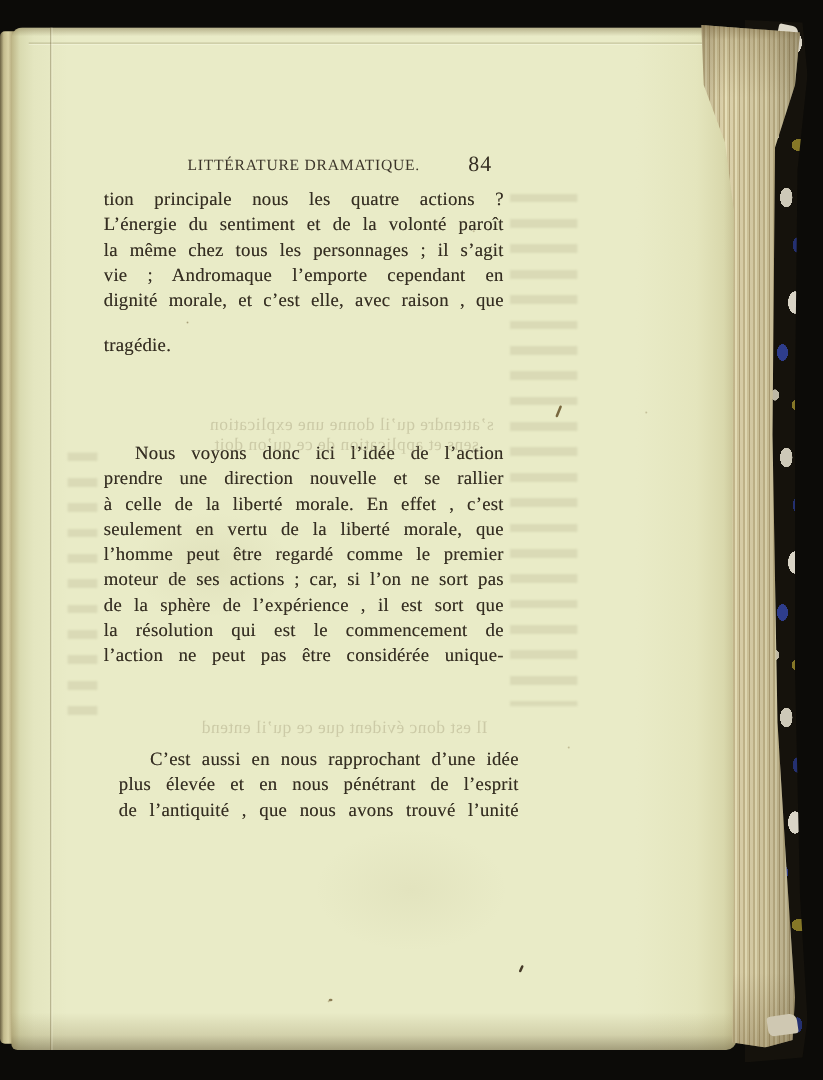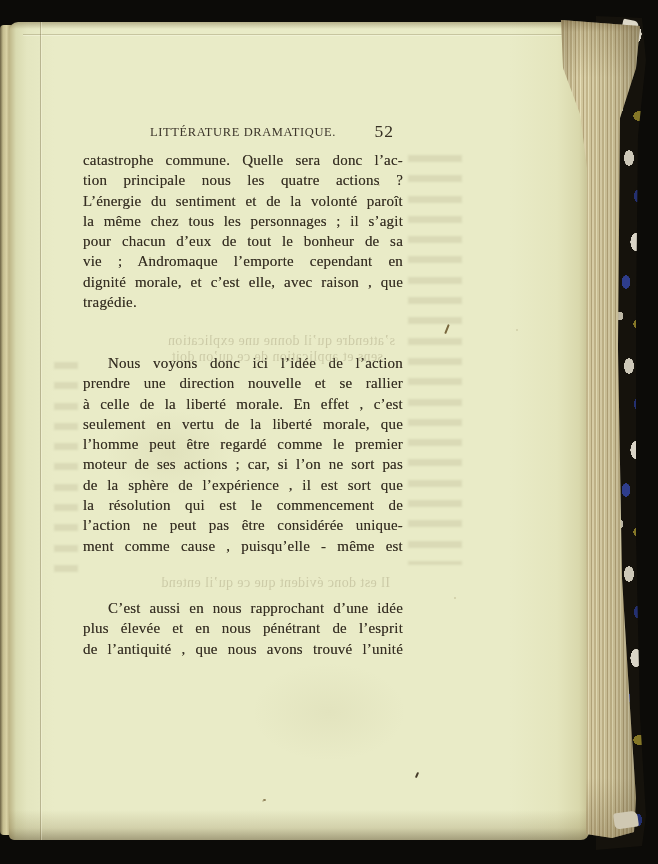--- a/index.html
+++ b/index.html
@@ -57,23 +57,23 @@
     clip-path:polygon(0 0,46px 2px,50px 44px,42px 120px,40px 300px,40px 520px,44px 700px,50px 800px,46px 830px,0 834px);}
 
   
   .header-row{position:absolute;left:83px;top:125px;width:320px;text-align:center;
     font-size:12.5px;letter-spacing:.6px;color:#3c352a;}
   .folio{position:absolute;left:352px;top:121px;width:42px;text-align:right;
     font-size:17.5px;color:#352e22;letter-spacing:1px;}
   .para{position:absolute;left:83px;width:320px;color:#352e22;font-size:15px;
     text-shadow:0 0 .4px rgba(53,46,34,.55);letter-spacing:.2px;word-spacing:1px;}
   .para .line{height:20.3px;line-height:20.3px;text-align:justify;text-align-last:justify;overflow:hidden;}
-  .para .line.last{text-align-last:auto;}
+  .para .line.last{text-align-last:auto;margin-top:16px;}
   .para .line.indent{padding-left:25px;}
-  .p1{top:150px;} .p2{top:353px;} .p3{top:598px;}
+  .p1{top:150px;} .p2{top:353px;} .p3{top:598px;margin-left:12px;}
 
   
   .ghost{position:absolute;color:#a59f7c;font-size:14px;opacity:.42;filter:blur(.5px);
     transform:scaleX(-1);white-space:nowrap;letter-spacing:.4px;}
   .g1{left:95px;top:333px;width:300px;}
   .g2{left:83px;top:349px;width:300px;}
   .g3{left:90px;top:575px;width:300px;}
   .ghost-col{position:absolute;opacity:.20;filter:blur(1px);
     background:repeating-linear-gradient(180deg,rgba(140,132,96,.8) 0 7px,transparent 7px 20.3px);}
   .gc-right{left:408px;top:155px;width:54px;height:410px;}
@@ -98,44 +98,41 @@
     <div class="hline"></div>
     <div class="vcrease"></div>
   </div>
 
   <div class="marble"></div>
   <div class="chip-top"></div>
   <div class="fore-edge"></div>
   <div class="corner-chip"></div>
 
   <div class="header-row">LITTÉRATURE DRAMATIQUE.</div>
-  <div class="folio">52</div>
+  <div class="folio">84</div>
 
   <div class="para p1">
-    <div class="line">catastrophe commune. Quelle sera donc l’ac-</div>
     <div class="line">tion principale nous les quatre actions ?</div>
     <div class="line">L’énergie du sentiment et de la volonté paroît</div>
     <div class="line">la même chez tous les personnages ; il s’agit</div>
-    <div class="line">pour chacun d’eux de tout le bonheur de sa</div>
     <div class="line">vie ; Andromaque l’emporte cependant en</div>
     <div class="line">dignité morale, et c’est elle, avec raison , que</div>
     <div class="line last">tragédie.</div>
   </div>
 
   <div class="para p2">
     <div class="line indent">Nous voyons donc ici l’idée de l’action</div>
     <div class="line">prendre une direction nouvelle et se rallier</div>
     <div class="line">à celle de la liberté morale. En effet , c’est</div>
     <div class="line">seulement en vertu de la liberté morale, que</div>
     <div class="line">l’homme peut être regardé comme le premier</div>
     <div class="line">moteur de ses actions ; car, si l’on ne sort pas</div>
     <div class="line">de la sphère de l’expérience , il est sort que</div>
     <div class="line">la résolution qui est le commencement de</div>
     <div class="line">l’action ne peut pas être considérée unique-</div>
-    <div class="line">ment comme cause , puisqu’elle - même est</div>
   </div>
 
   <div class="para p3">
     <div class="line indent">C’est aussi en nous rapprochant d’une idée</div>
     <div class="line">plus élevée et en nous pénétrant de l’esprit</div>
     <div class="line">de l’antiquité , que nous avons trouvé l’unité</div>
   </div>
 
   <div class="ghost g1">s’attendre qu’il donne une explication</div>
   <div class="ghost g2">sens et application de ce qu’on doit</div>

